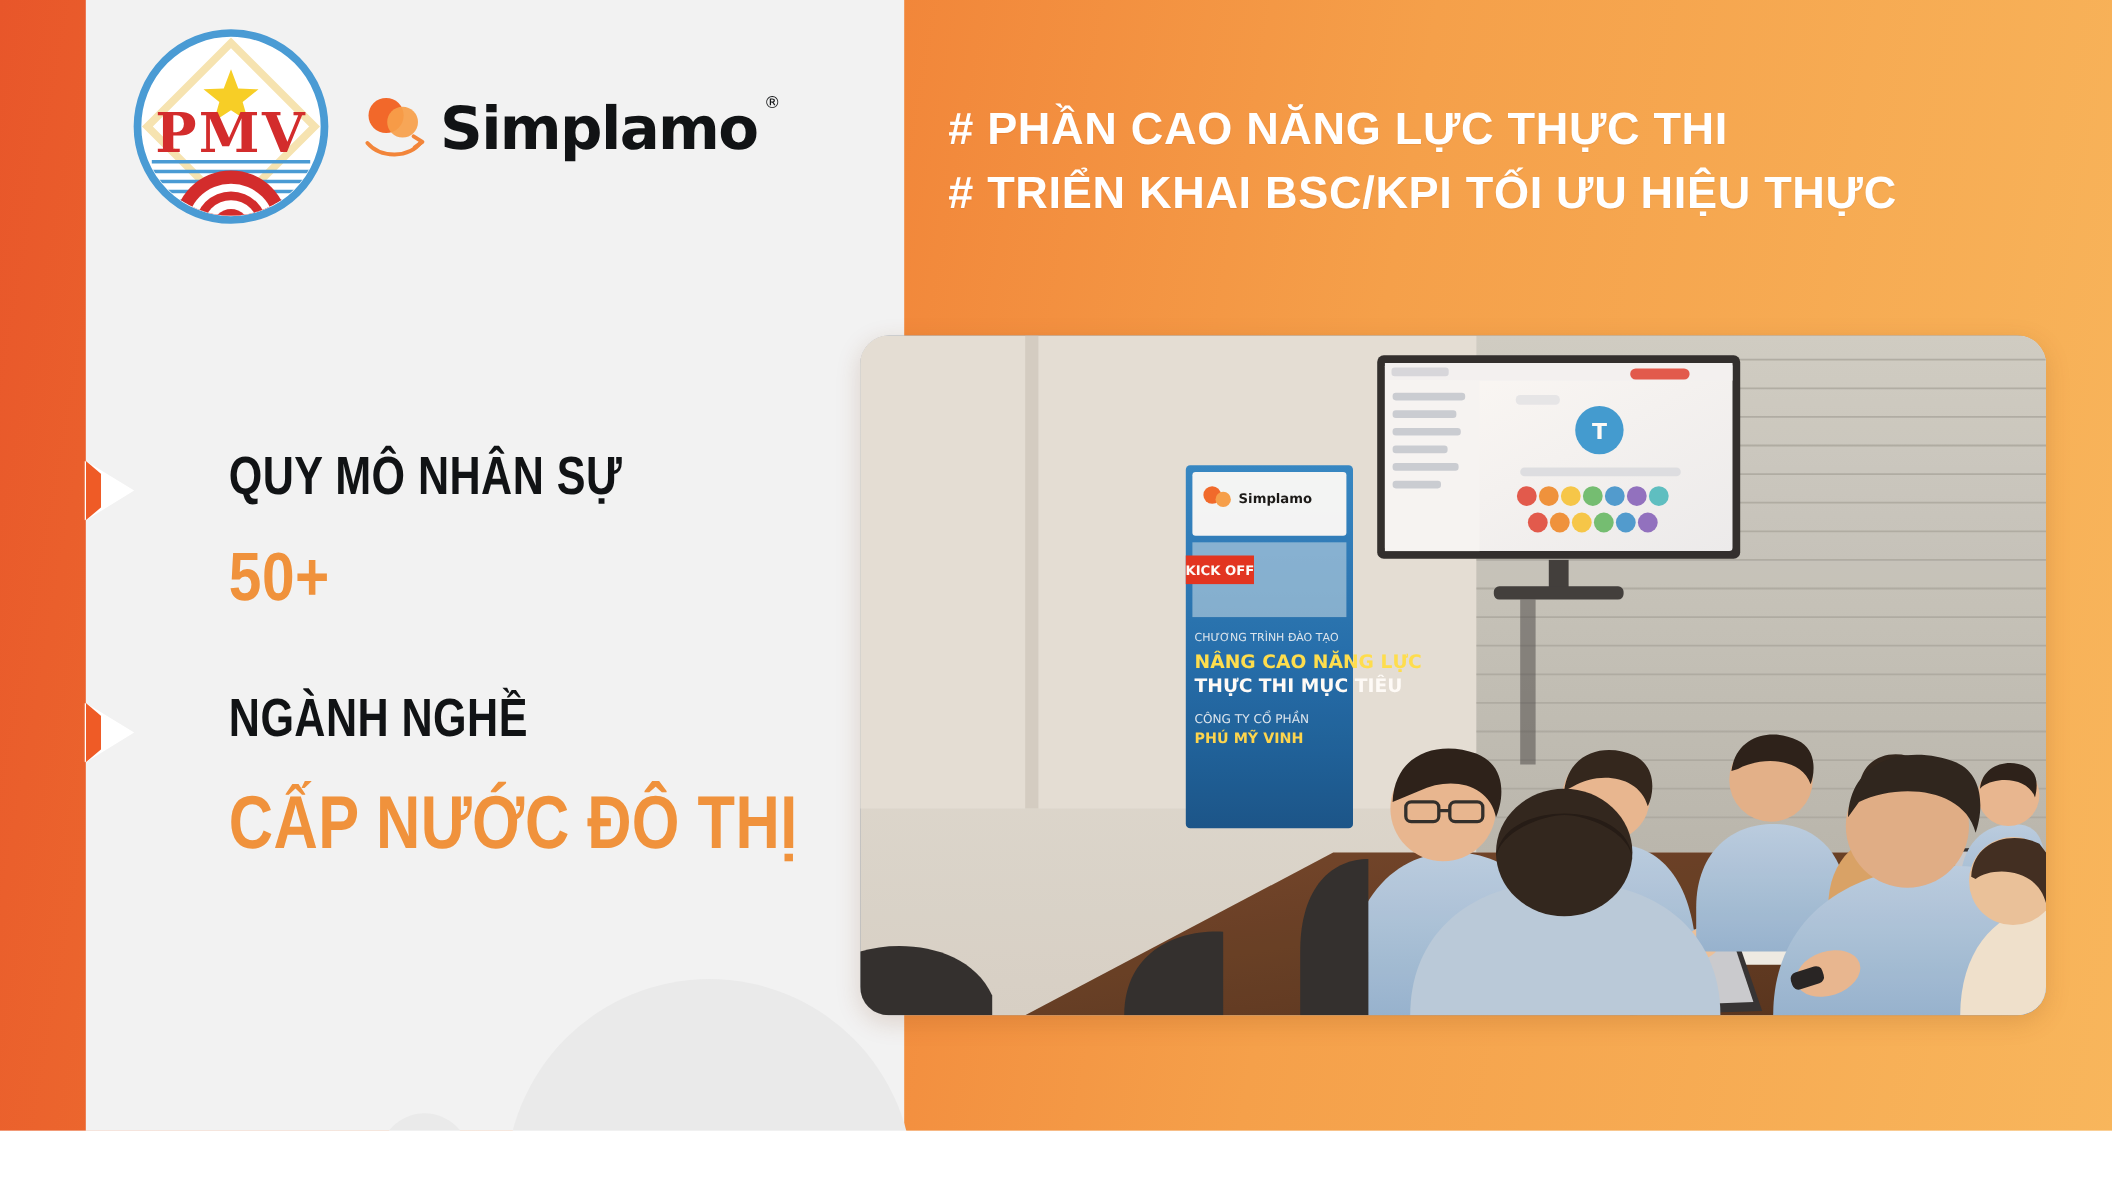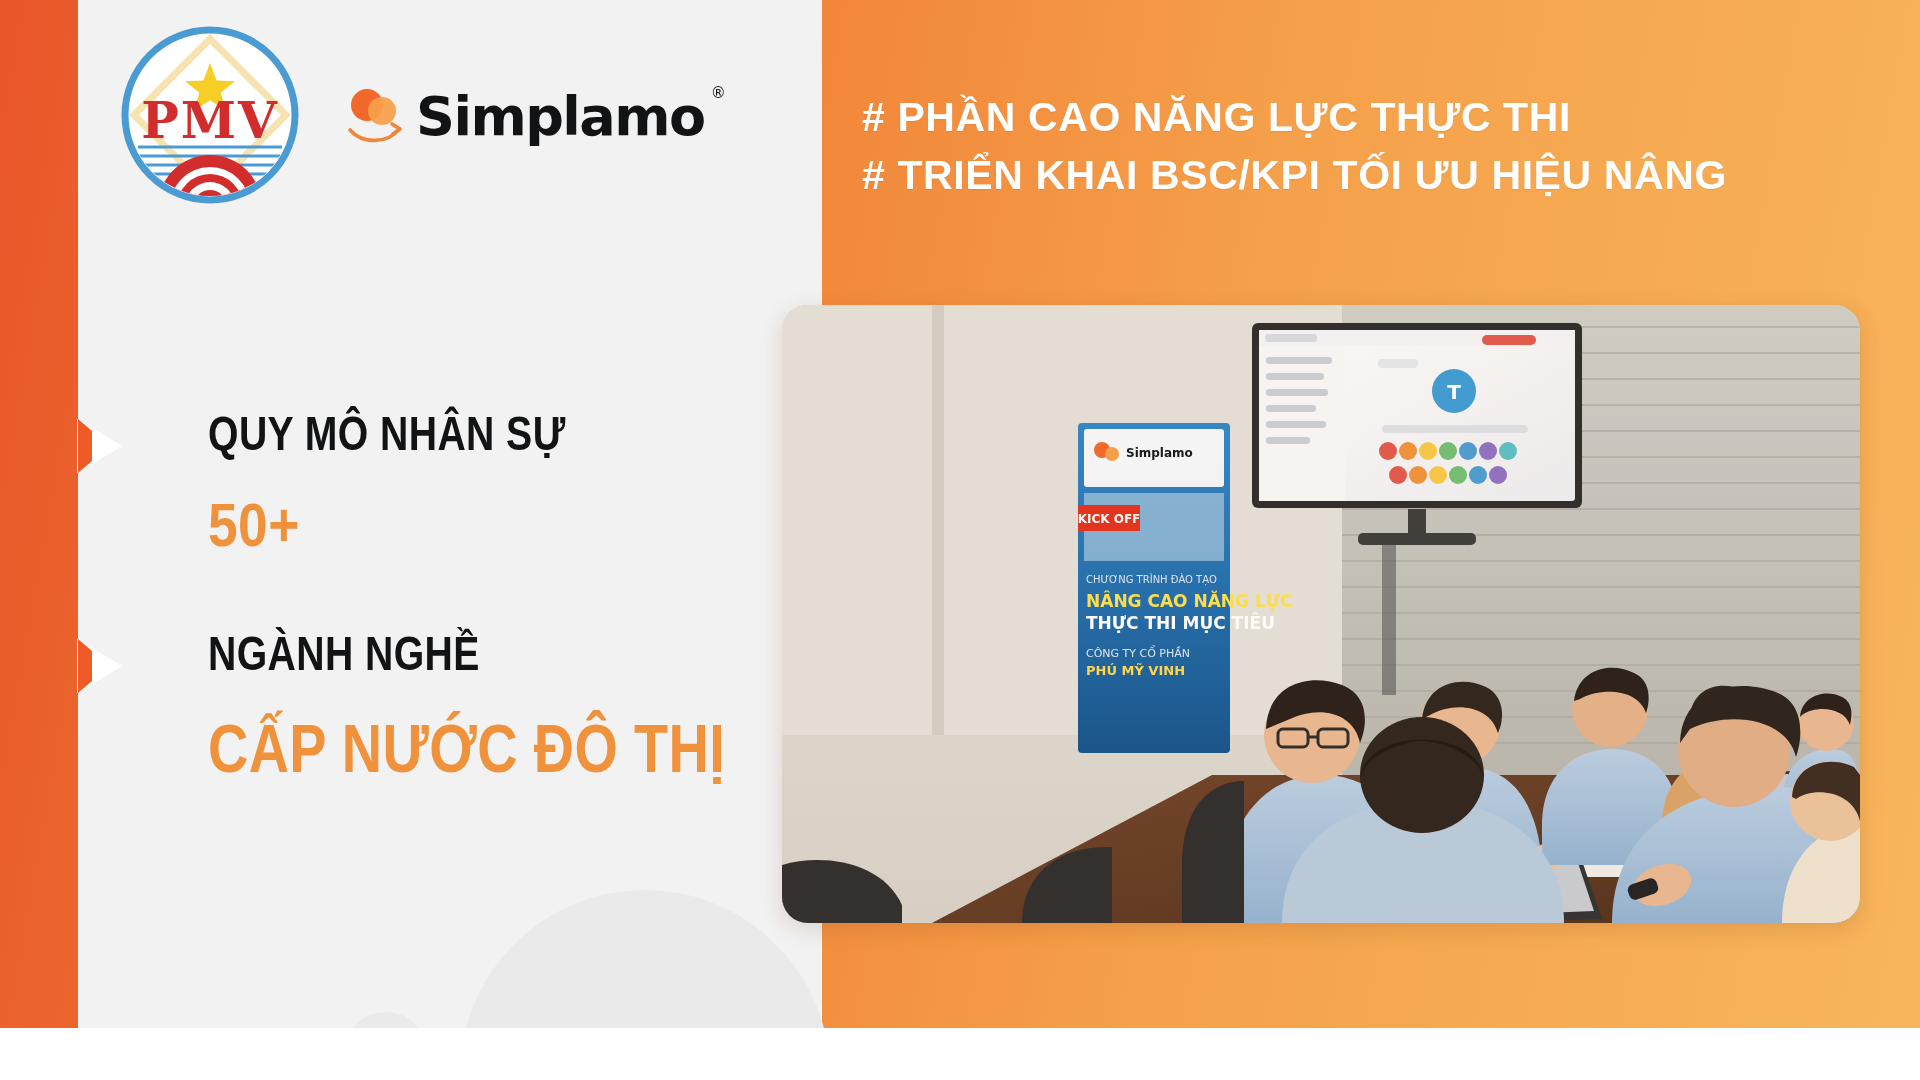--- a/index.html
+++ b/index.html
@@ -44,21 +44,21 @@
   }
   .white-base {
     position: absolute; left:0; bottom:0; width:1920px; height:52px; background:#FFFFFF;
   }
 
   
   .logo-row {
     position: absolute;
     left: 120px; top: 20px;
     width: 560px; height: 190px;
-    display: flex; align-items: center; gap: 44px;
+    display: flex; align-items: center; gap: 28px;
   }
 
   .pmv-logo { position: relative; width: 180px; height: 180px; flex: none; }
   .pmv-logo svg { display:block; width:180px; height:180px; }
 
   .simplamo { position: relative; display: flex; align-items: center; gap: 10px; }
   .simplamo-mark { position: relative; width: 62px; height: 62px; flex:none; }
   .simplamo-mark svg { display:block; width:62px; height:62px; }
   .simplamo-word {
     font-family: "DejaVu Sans", sans-serif;
@@ -205,21 +205,21 @@
         </svg>
       </div>
       <div class="simplamo-word">Simplamo</div>
       <div class="simplamo-tm">®</div>
     </div>
 
   </div>
 
   <div class="headlines">
     <div># PHẦN CAO NĂNG LỰC THỰC THI</div>
-    <div># TRIỂN KHAI BSC/KPI TỐI ƯU HIỆU NÂNG</div>
+    <div># TRIỂN KHAI BSC/KPI TỐI ƯU HIỆU THỰC</div>
   </div>
 
   <div class="stat" id="stat-headcount">
     <div class="bullet"></div>
     <div class="bullet-notch"></div>
     <div class="label">QUY MÔ NHÂN SỰ</div>
     <div class="value">50+</div>
   </div>
 
   <div class="stat" id="stat-industry">

